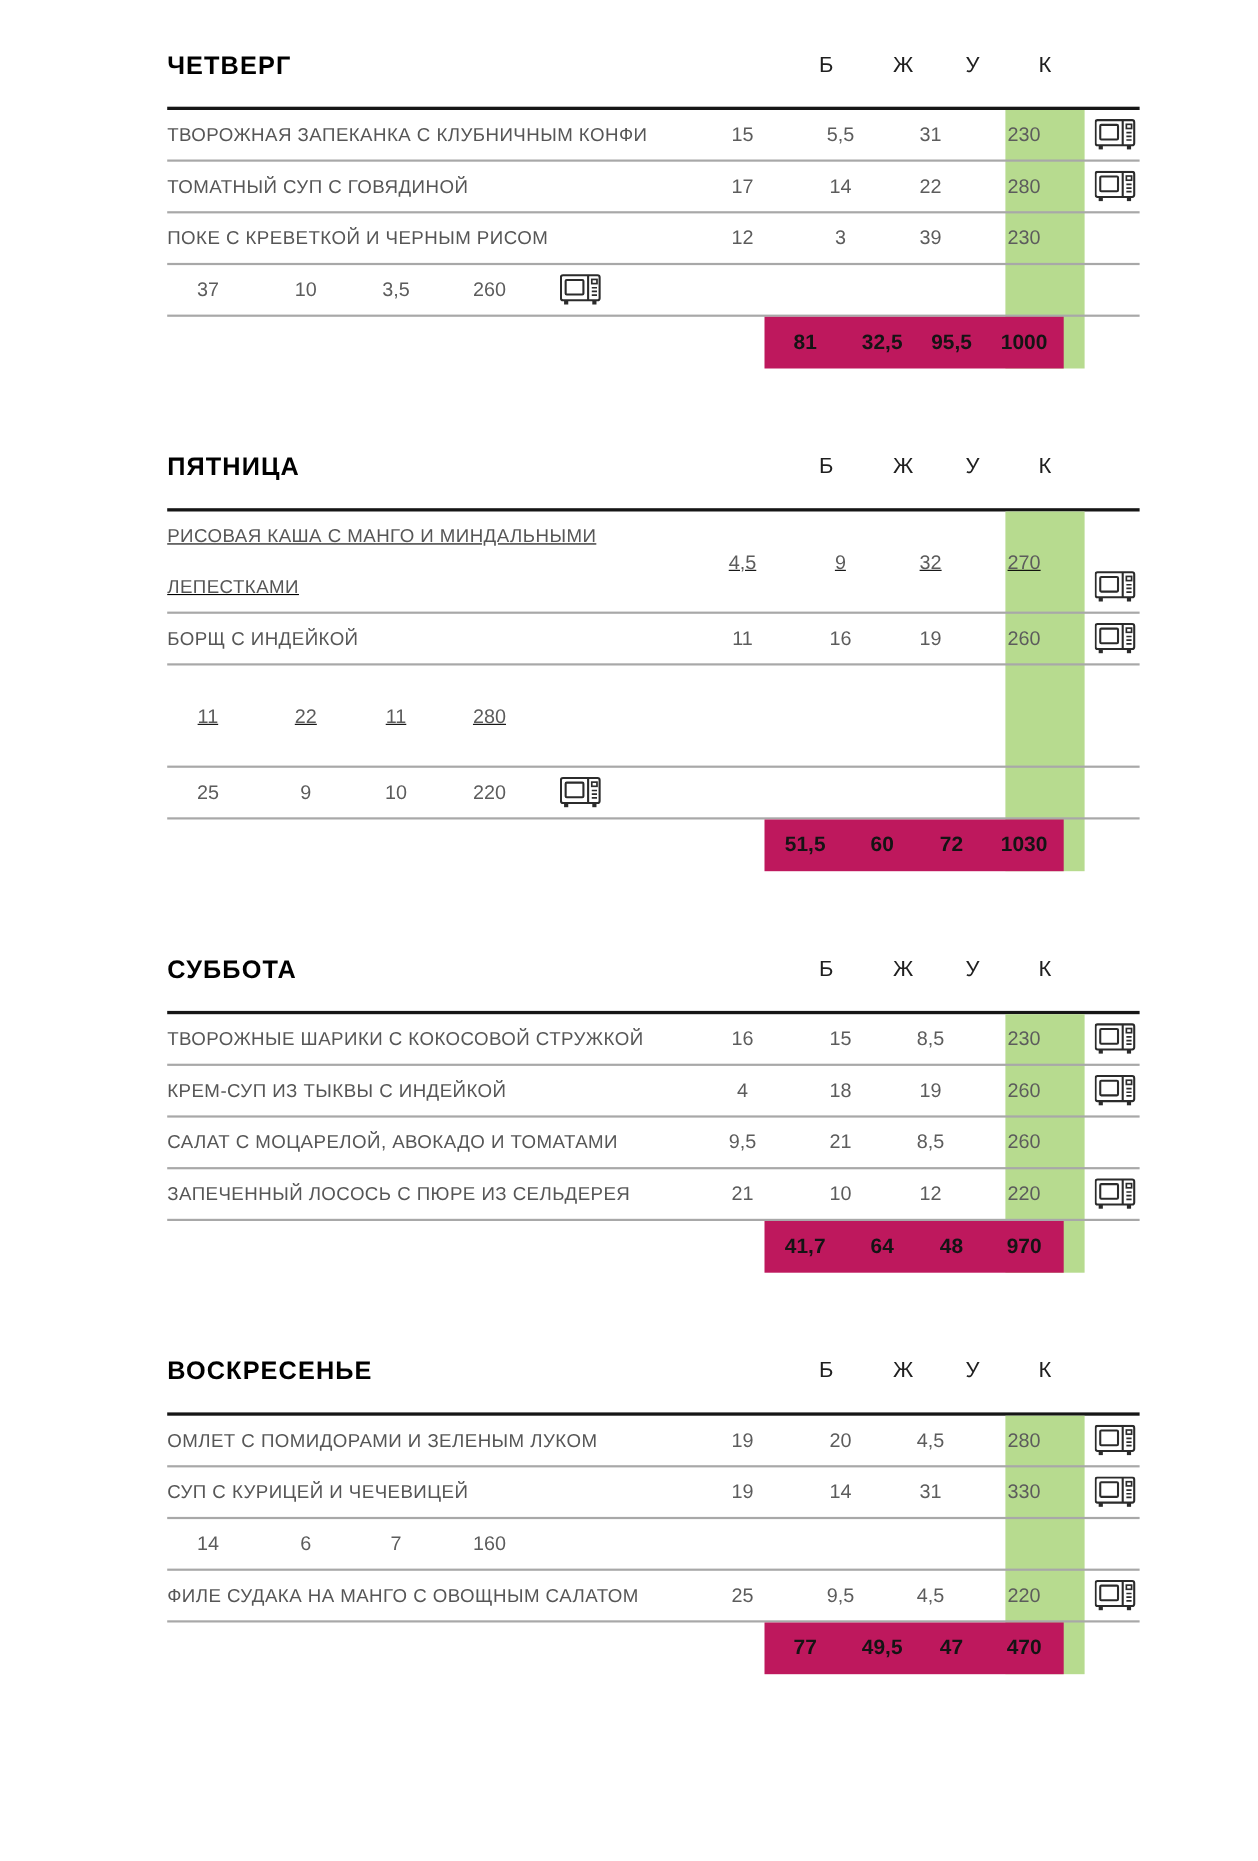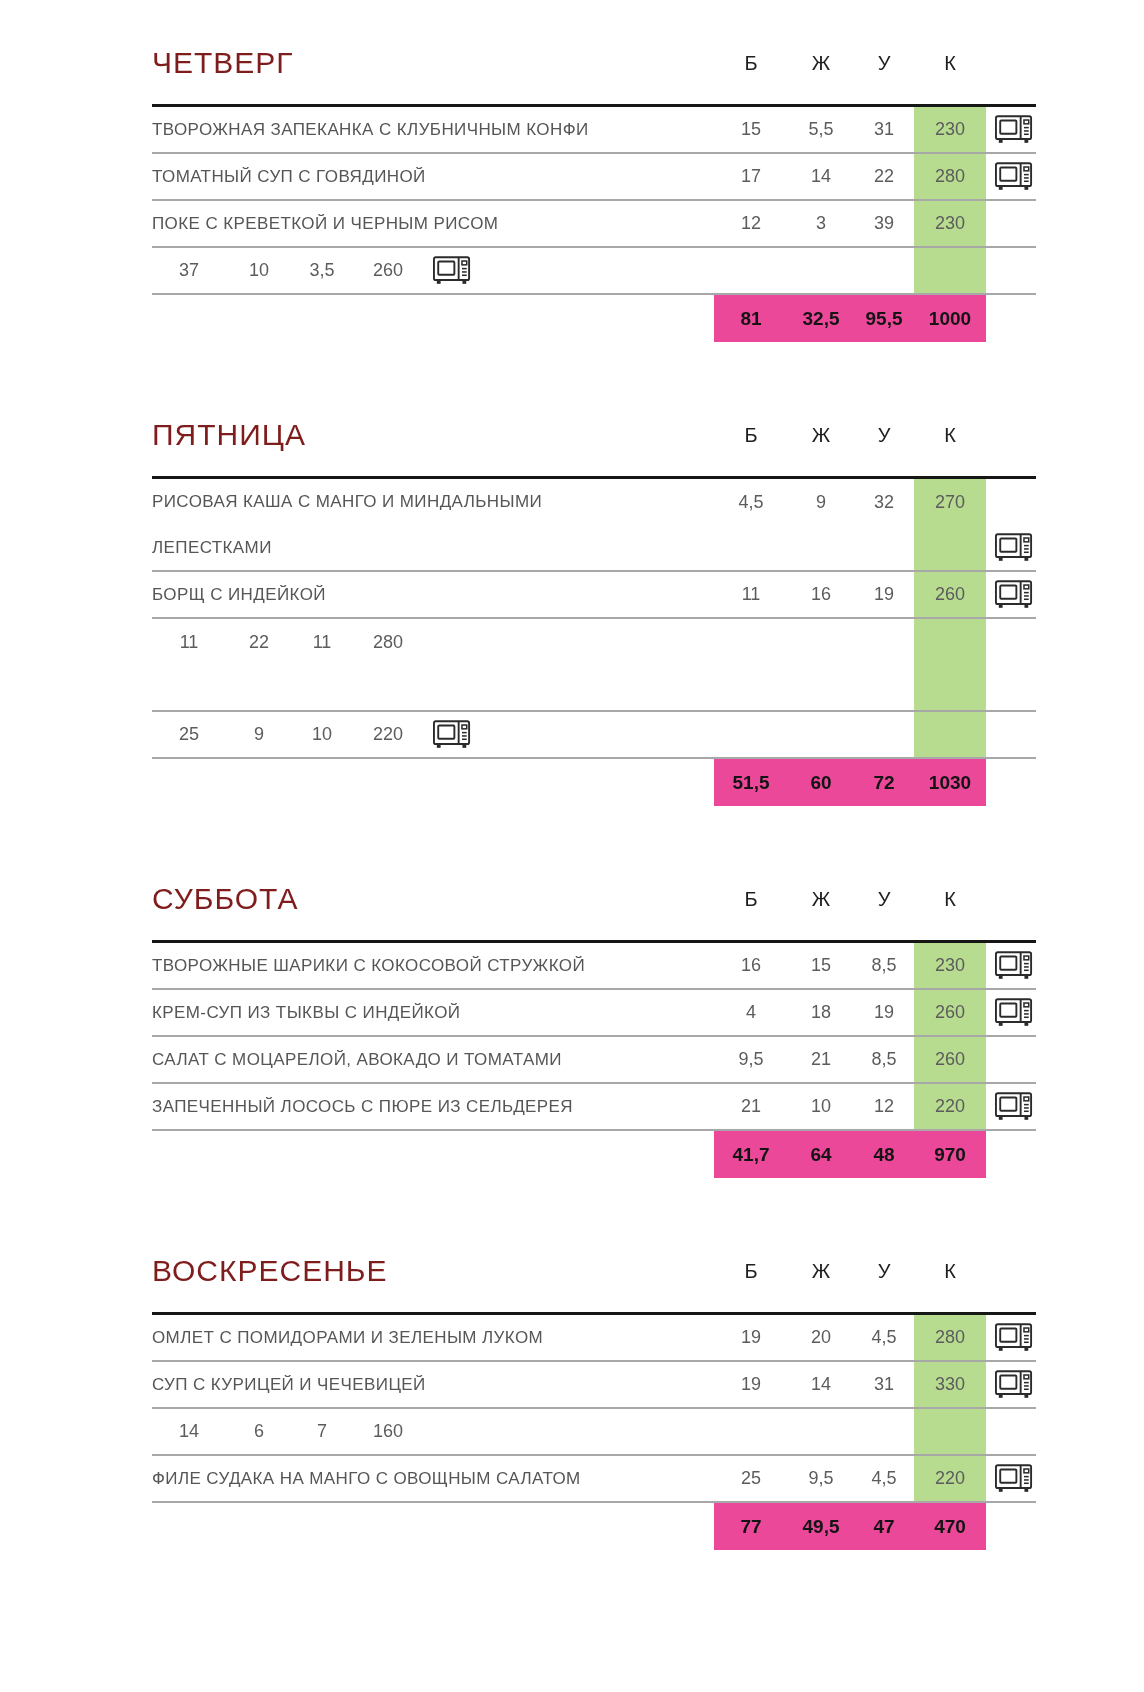--- a/index.html
+++ b/index.html
@@ -10,55 +10,56 @@
     font-family:"Liberation Sans","DejaVu Sans",sans-serif;
     -webkit-font-smoothing:antialiased;
   }
   .day{margin-bottom:76px;}
   .day-header{
     display:flex;align-items:center;
     border-bottom:3px solid #161616;
     padding-bottom:24px;
   }
   .day-title{
-    flex:1;font-size:30px;letter-spacing:1px;color:#7f1d1d;font-weight:400;
+    flex:1;font-size:23px;letter-spacing:1px;color:#000000;font-weight:700;
   }
   .col-head{
     display:inline-block;text-align:center;
     font-size:20px;color:#1f1f1f;font-weight:400;
   }
   .w-b{width:74px;} .w-zh{width:66px;} .w-u{width:60px;} .w-k{width:72px;}
   .icon-spacer{width:50px;}
   .day-table{position:relative;}
   .green-band{
     position:absolute;top:0;bottom:0;right:50px;width:72px;
     background:#b7db8f;
   }
   .row{
     position:relative;
     display:flex;align-items:center;
     height:47px;box-sizing:border-box;
     border-bottom:2px solid #a8a8a8;
-  }
-  .row.twoline{height:93px;align-items:flex-start;}
+    gap:19px;
+  }
+  .row.twoline{height:93px;align-items:center;text-decoration:underline;}
   .row.twoline .dish{line-height:46px;}
   .row.twoline .num{line-height:46px;}
   .row.twoline .icon-cell{align-self:flex-end;margin-bottom:7px;}
   .row.totals{border-bottom:none;}
   .dish{
     flex:1;font-size:17px;letter-spacing:.4px;color:#565656;
     white-space:pre-line;
   }
   .num{
     display:inline-block;text-align:center;
     font-size:18px;color:#5c5c5c;
   }
   .totals-group{
     display:flex;align-items:center;height:100%;
-    background:#ec4899;
+    background:#be185d;
   }
   .totals-group .num{color:#141414;font-weight:700;font-size:19px;}
   .icon-cell{
     width:44px;margin-left:6px;display:flex;justify-content:center;align-items:center;
   }
   .icon-cell svg{display:block;}
 </style>
 </head>
 <body>
 

